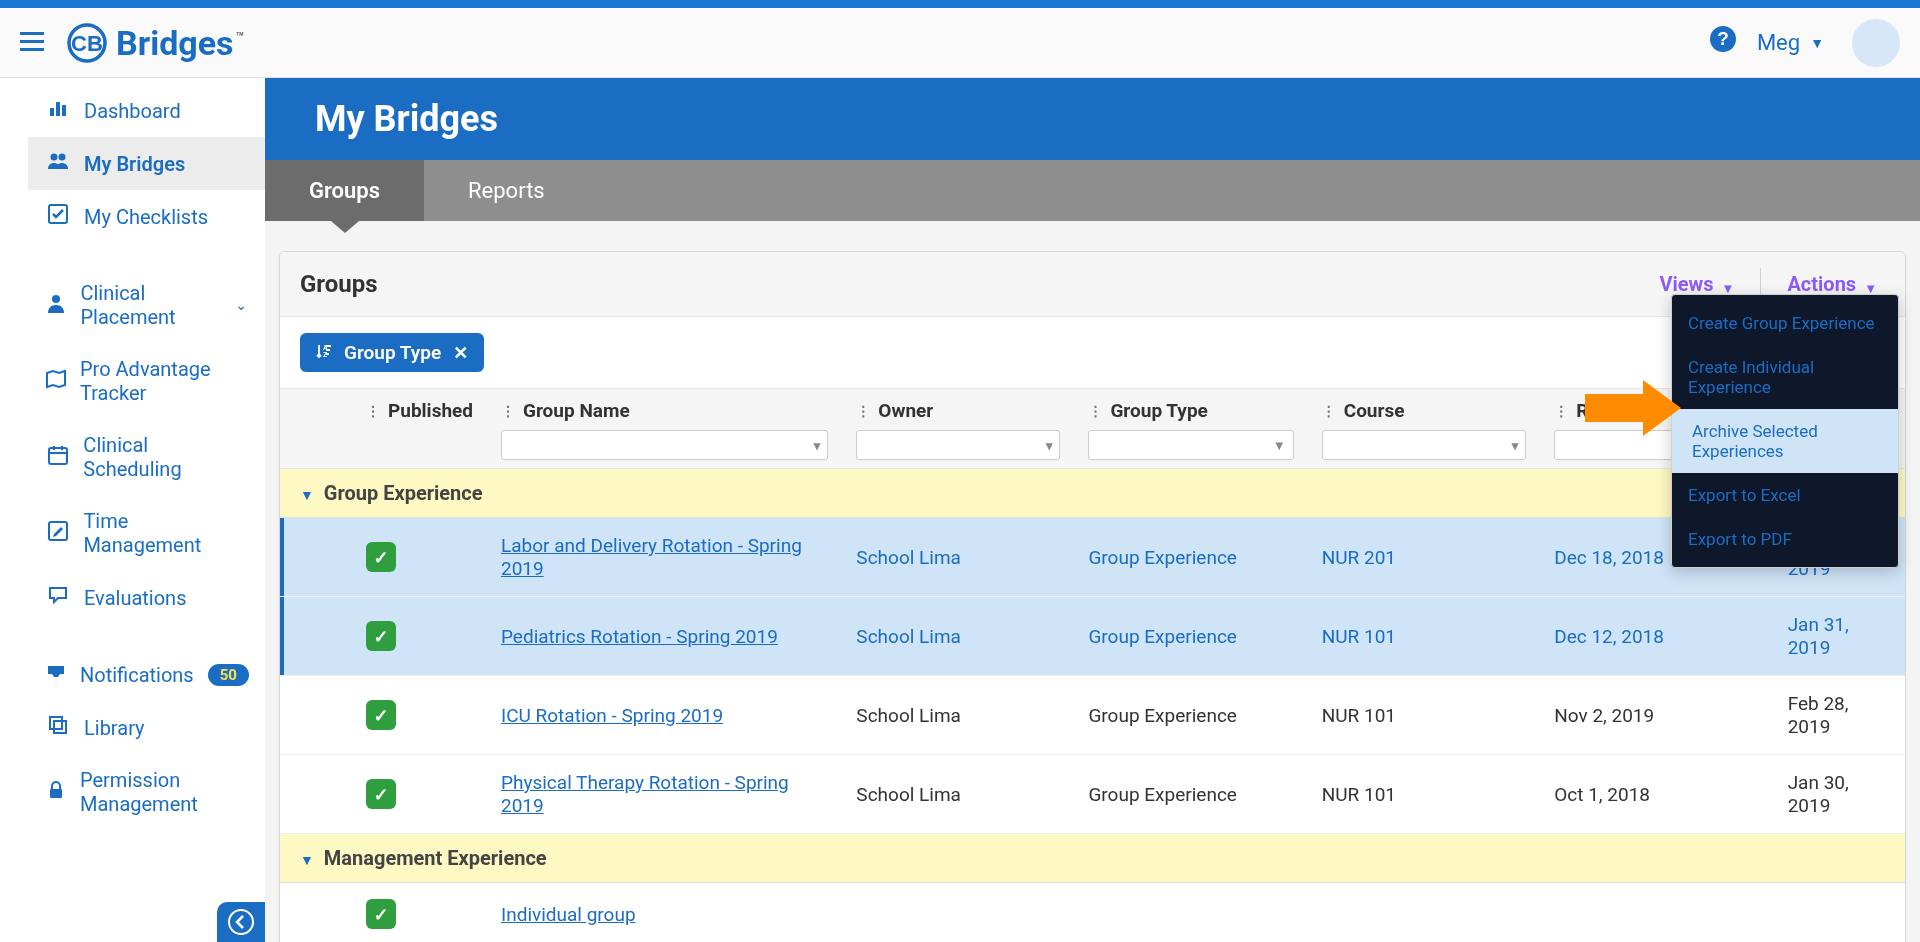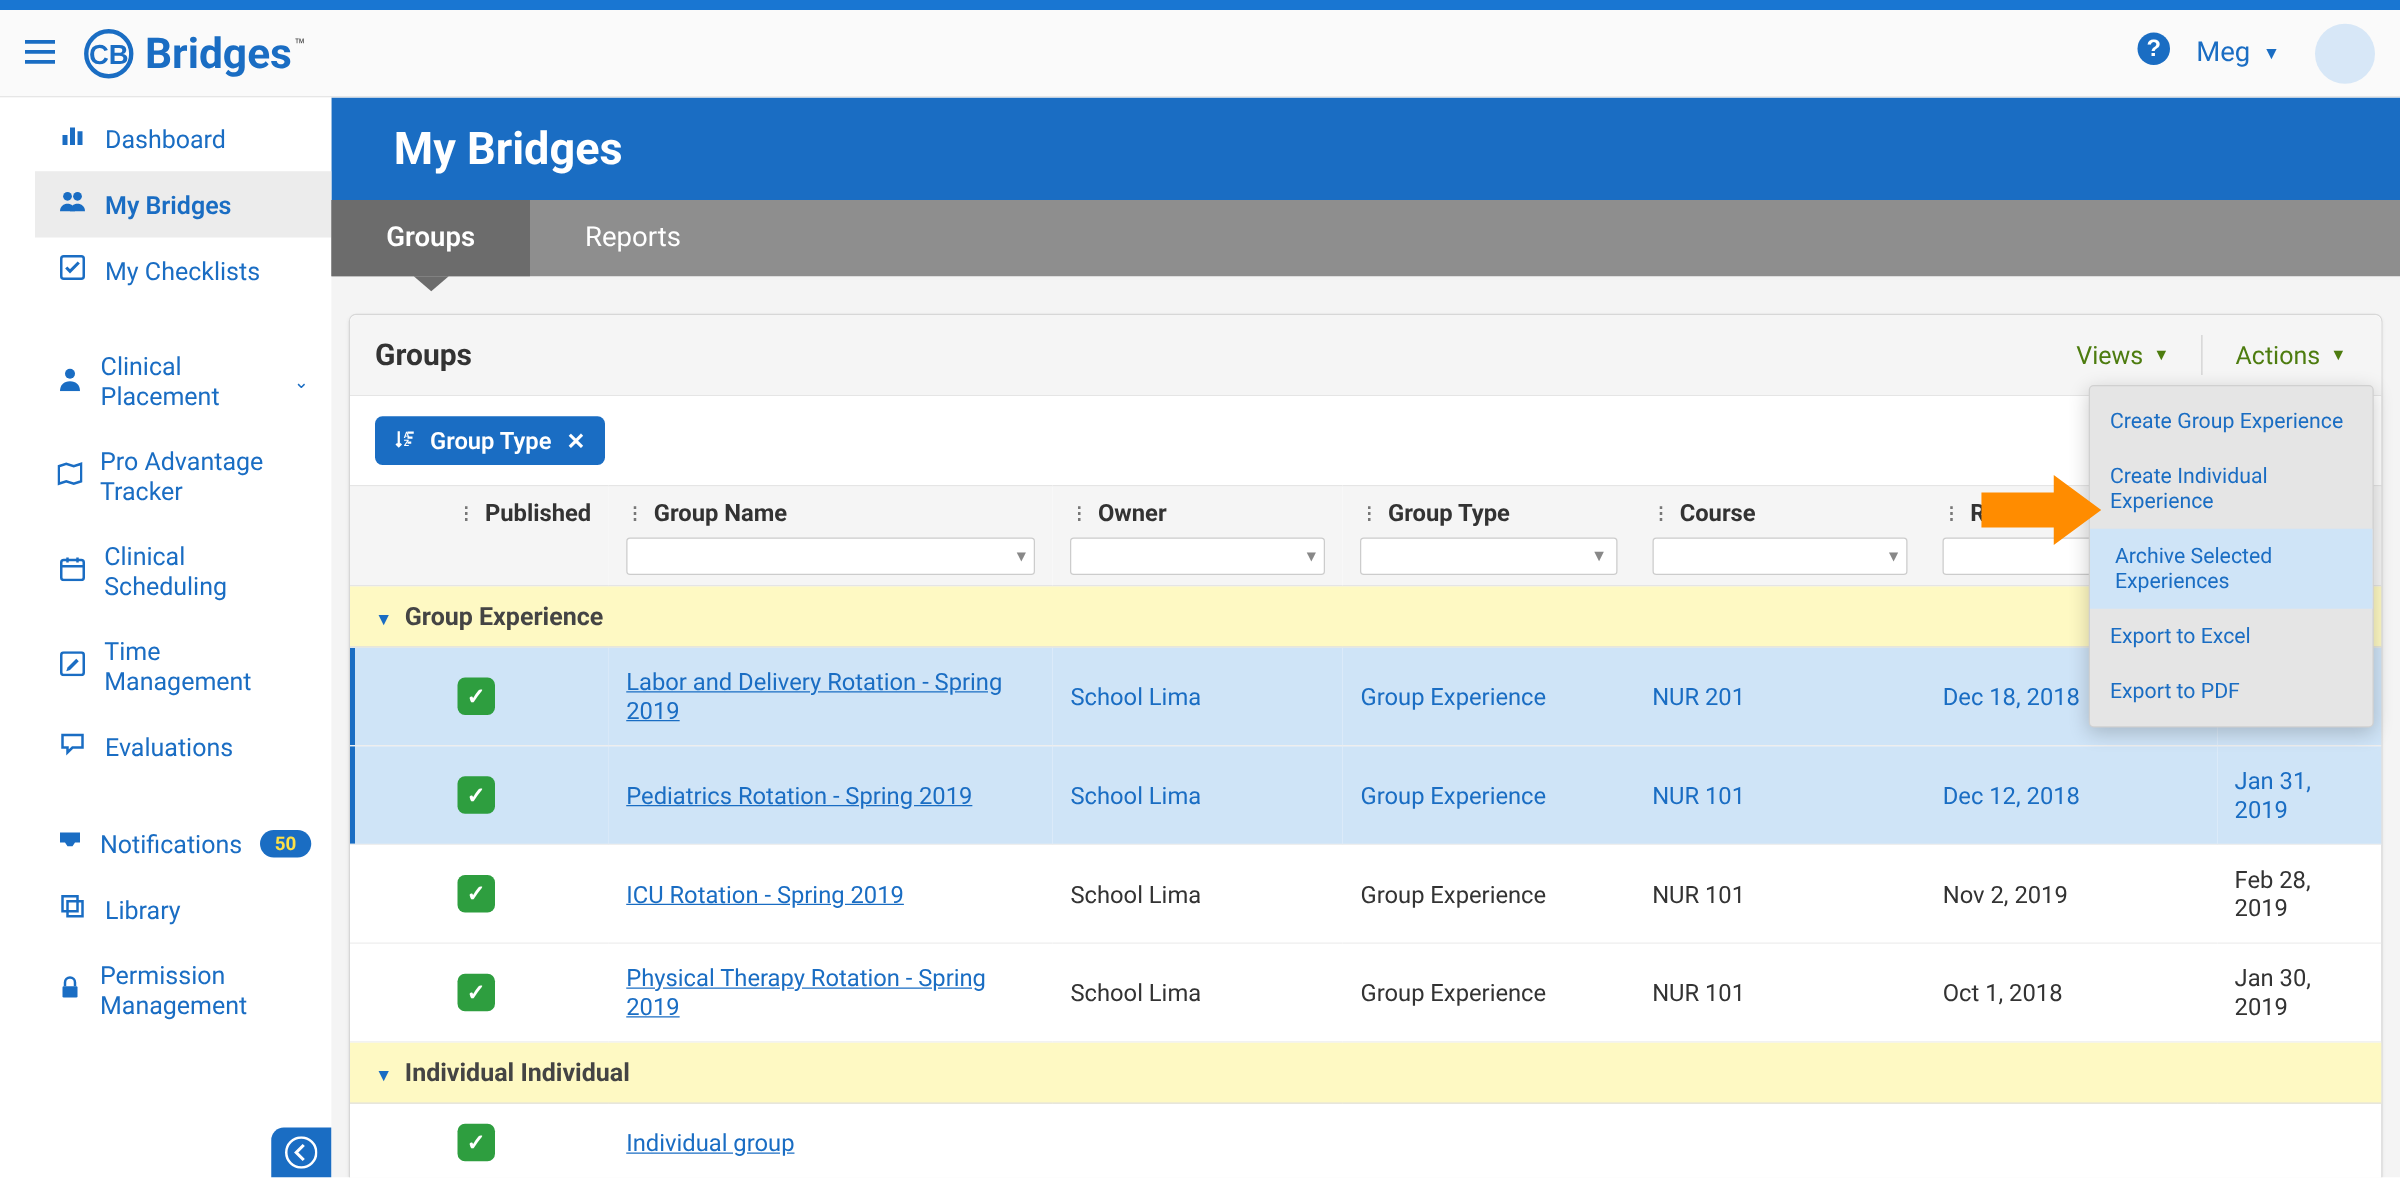--- a/index.html
+++ b/index.html
@@ -28,21 +28,21 @@
 .page-header { background: #1a6dc3; color: #fff; padding: 20px 50px; font-size: 36px; font-weight: 700; }
 .tabs { background: #8e8e8e; display: flex; position: relative; }
 .tab { padding: 18px 44px; color: #fff; font-size: 22px; cursor: pointer; }
 .tab.active { background: #6c6c6c; font-weight: 600; position: relative; }
 .tab.active::after { content: ""; position: absolute; bottom: -12px; left: 50%; transform: translateX(-50%); border-left: 14px solid transparent; border-right: 14px solid transparent; border-top: 12px solid #6c6c6c; }
 .content { padding: 30px 14px 0 14px; }
 .panel { background: #fff; border: 1px solid #d7d7d7; border-radius: 6px; box-shadow: 0 1px 3px rgba(0,0,0,0.05); position: relative; }
 .panel-header { display: flex; align-items: center; padding: 16px 20px; background: #f5f5f5; border-bottom: 1px solid #e5e5e5; border-radius: 6px 6px 0 0; }
 .panel-title { font-size: 24px; font-weight: 700; color: #333; }
 .panel-header-spacer { flex: 1; }
-.panel-menu-item { color: #4d7c0f; font-size: 20px; padding: 4px 8px; cursor: pointer; display: flex; align-items: center; gap: 8px; }
+.panel-menu-item { color: #8b5cf6; font-size: 20px; padding: 4px 8px; cursor: pointer; display: flex; align-items: flex-end; gap: 8px; font-weight: bold; }
 .panel-divider { width: 1px; height: 32px; background: #d0d0d0; margin: 0 18px; }
 .panel-menu-item .caret { font-size: 13px; }
 .chip-row { padding: 16px 20px; background: #fff; }
 .chip { display: inline-flex; align-items: center; gap: 12px; background: #1a6dc3; color: #fff; padding: 8px 16px; border-radius: 6px; font-size: 19px; font-weight: 600; cursor: pointer; }
 .chip .x { font-weight: 700; font-size: 18px; }
 .table { width: 100%; border-collapse: collapse; }
 .thead-row th { background: #f5f5f5; border-top: 1px solid #e5e5e5; border-bottom: 1px solid #e5e5e5; padding: 10px 14px 8px 14px; text-align: left; font-size: 19px; font-weight: 700; color: #333; vertical-align: top; }
 .thead-row th .col-head { display: flex; align-items: center; gap: 8px; margin-bottom: 8px; }
 .col-menu { color: #777; font-size: 14px; cursor: pointer; }
 .col-filter { width: 100%; height: 30px; border: 1px solid #ccc; border-radius: 3px; background: #fff; padding: 0 26px 0 6px; font-size: 14px; position: relative; }
@@ -51,21 +51,21 @@
 th.check-col, td.check-col { width: 72px; text-align: center; }
 th.pub-col, td.pub-col { width: 120px; }
 .group-row td { background: #fef9c3; padding: 12px 20px; font-size: 20px; font-weight: 700; color: #444; border-bottom: 1px solid #e0e0e0; }
 .group-row .collapse-icon { color: #1a6dc3; margin-right: 10px; font-size: 14px; display: inline-block; }
 .data-row td { padding: 16px 14px; border-bottom: 1px solid #eee; font-size: 19px; vertical-align: middle; }
 .data-row.selected td { background: #cfe4f7; }
 .data-row.selected td:first-child { box-shadow: inset 4px 0 0 #1a6dc3; }
 .pub-check { width: 30px; height: 30px; background: #2e9e3f; border-radius: 6px; display: inline-flex; align-items: center; justify-content: center; color: #fff; font-size: 18px; font-weight: 700; }
 .link { color: #1a6dc3; text-decoration: underline; cursor: pointer; }
 .blue-text { color: #1a6dc3; }
-.dropdown-menu { position: absolute; top: 56px; right: 6px; width: 228px; background: #e5e5e5; border: 1px solid #d0d0d0; border-radius: 4px; box-shadow: 0 4px 16px rgba(0,0,0,0.2); z-index: 50; padding: 6px 0; }
+.dropdown-menu { position: absolute; top: 42px; right: 6px; width: 228px; background: #0f172a; border: 1px solid #d0d0d0; border-radius: 4px; box-shadow: 0 4px 16px rgba(0,0,0,0.2); z-index: 50; padding: 6px 0; }
 .dropdown-menu .item { padding: 12px 16px; color: #1a6dc3; font-size: 17px; cursor: pointer; }
 .dropdown-menu .item.highlight { background: #cfe4f7; padding-left: 20px; }
 .pointer-arrow { position: absolute; top: 128px; right: 224px; z-index: 60; pointer-events: none; }
 </style>
 </head>
 <body>
 
 <div class="topbar-accent"></div>
 <div class="topbar">
   <div class="menu-btn">
@@ -323,21 +323,21 @@
                 <td class="check-col"></td>
                 <td class="pub-col"><span class="pub-check">✓</span></td>
                 <td><span class="link">Physical Therapy Rotation - Spring 2019</span></td>
                 <td class="">School Lima</td>
                 <td class="">Group Experience</td>
                 <td class="">NUR 101</td>
                 <td class="">Oct 1, 2018</td>
                 <td class="">Jan 30, 2019</td>
               </tr>
               <tr class="group-row">
-                <td colspan="8"><span class="collapse-icon">▼</span><span>Individual Individual</span></td>
+                <td colspan="8"><span class="collapse-icon">▼</span><span>Management Experience</span></td>
               </tr>
               <tr class="data-row">
                 <td class="check-col"></td>
                 <td class="pub-col"><span class="pub-check">✓</span></td>
                 <td><span class="link">Individual group</span></td>
                 <td class=""></td>
                 <td class=""></td>
                 <td class=""></td>
                 <td class=""></td>
                 <td class=""></td>

